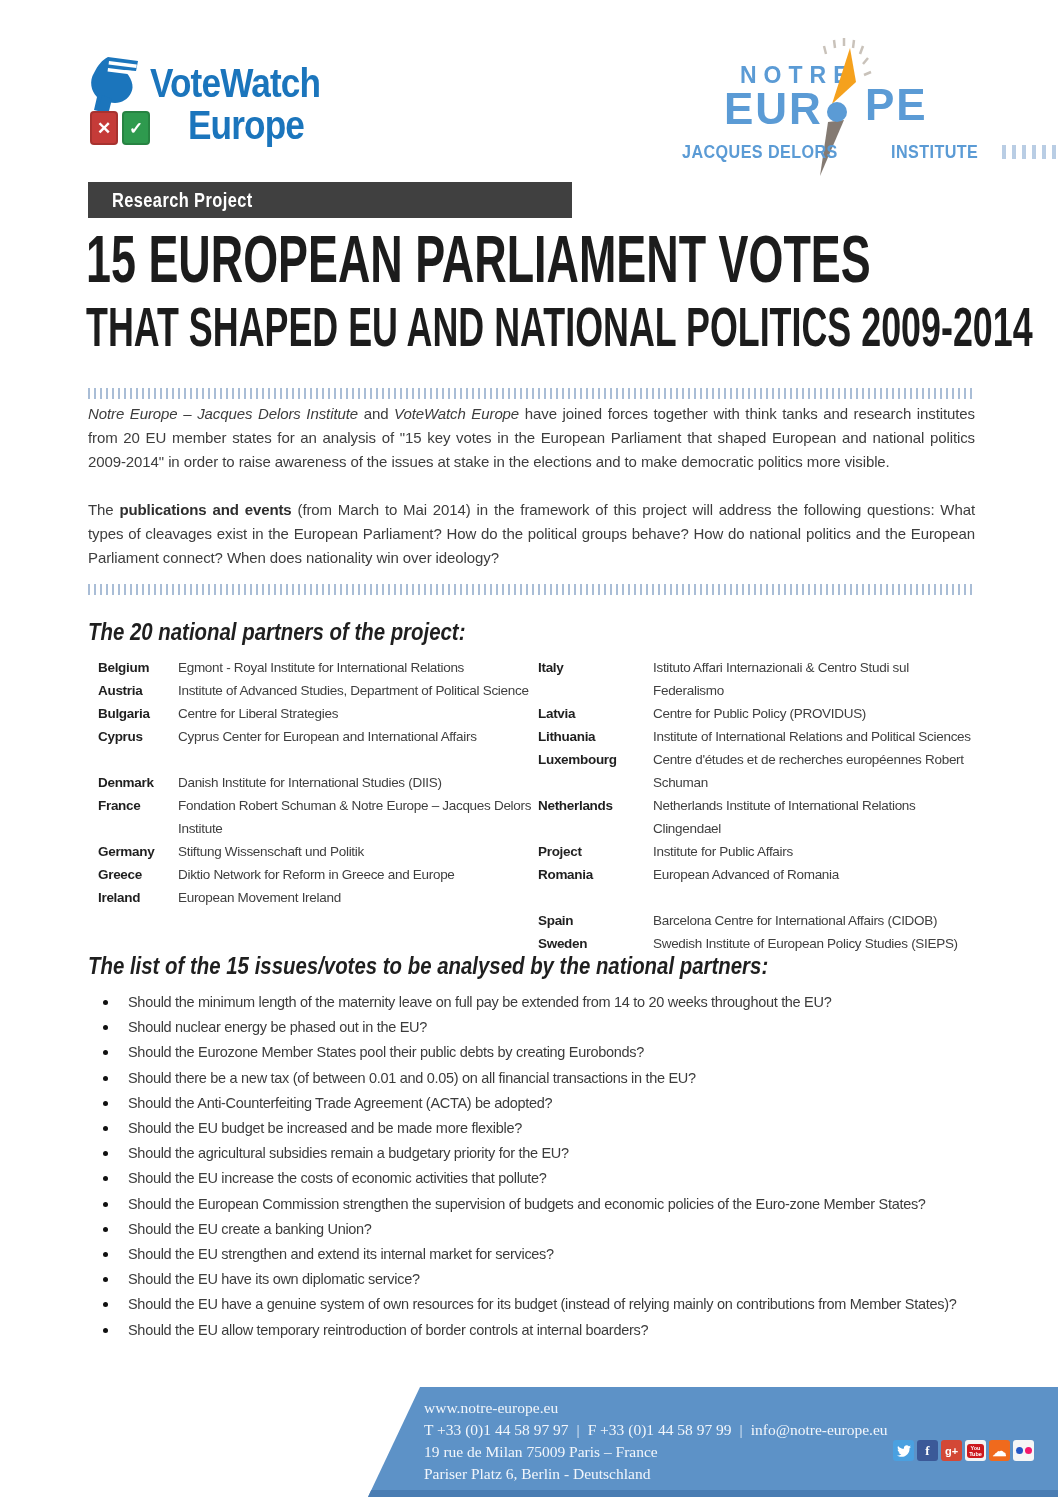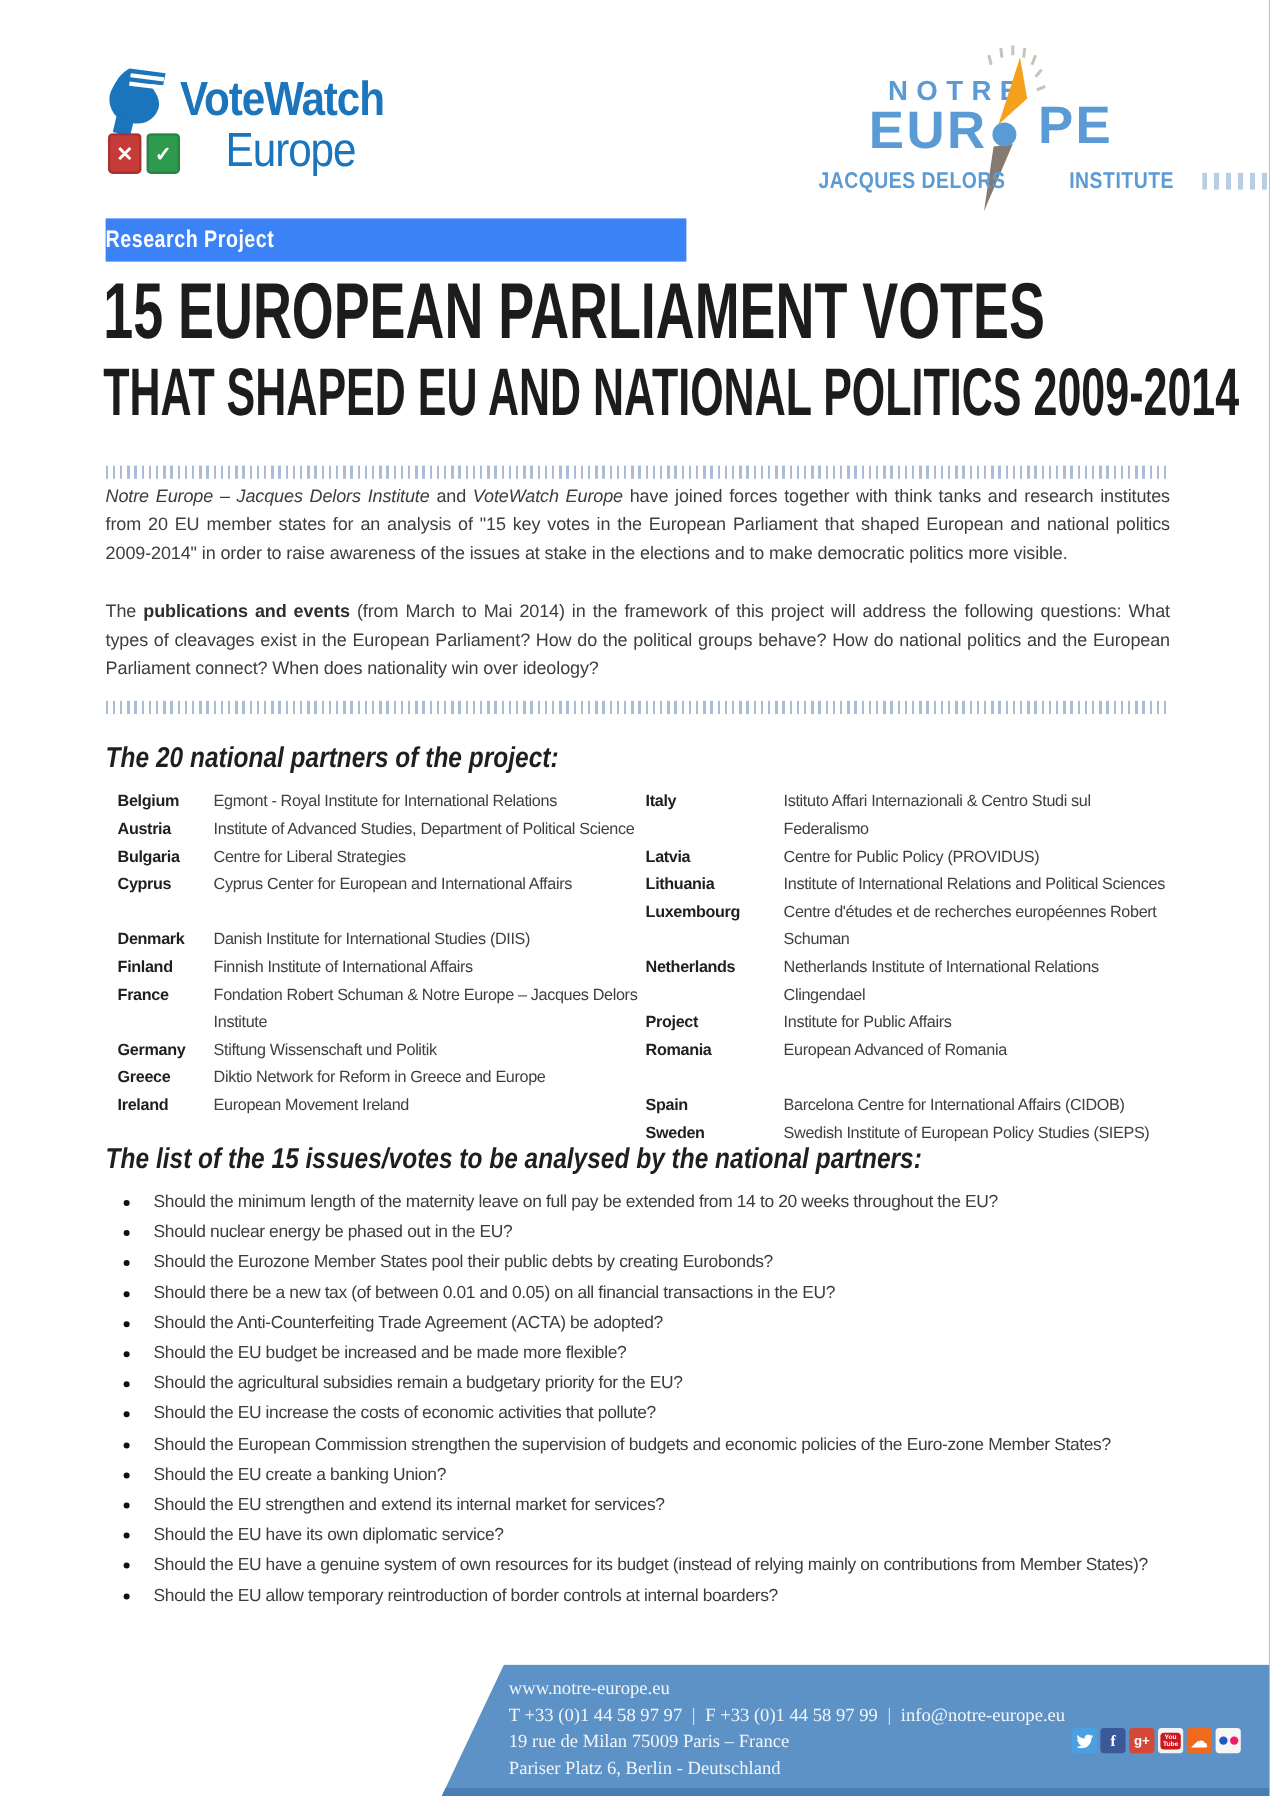--- a/index.html
+++ b/index.html
@@ -13,36 +13,36 @@
 
   
   .vw-logo { position:absolute; left:88px; top:55px; width:300px; height:95px; }
   .vw-hand { position:absolute; left:0; top:0; }
   .vw-boxes { position:absolute; left:2px; top:56px; display:flex; gap:4px; }
   .vw-box { width:28px; height:34px; border-radius:4px; display:flex; align-items:center; justify-content:center;
             color:#fff; font-weight:bold; font-size:17px; border:2px solid rgba(0,0,0,.15); }
   .vw-box-red { background:#c53b38; }
   .vw-box-green { background:#2e9a4e; }
   .vw-word1 { position:absolute; left:62px; top:6px; font-weight:bold; font-size:40px; color:#1b75bc; letter-spacing:-1px; }
-  .vw-word2 { position:absolute; left:100px; top:48px; font-weight:normal; font-size:40px; color:#1b75bc; letter-spacing:-1px; }
+  .vw-word2 { position:absolute; left:100px; top:48px; font-weight:bold; font-size:40px; color:#1b75bc; letter-spacing:-1px; }
 
   
   .ne-logo { position:absolute; right:66px; top:36px; width:310px; height:130px; color:#5b9bd5; }
   .ne-notre { position:absolute; left:58px; top:26px; font-weight:bold; font-size:23px; letter-spacing:7px; }
   .ne-eur  { position:absolute; left:42px; top:48px; font-weight:bold; font-size:44px; letter-spacing:2px; }
   .ne-pe   { position:absolute; left:183px; top:44px; font-weight:bold; font-size:44px; letter-spacing:2px; }
   .ne-needle { position:absolute; left:124px; top:-6px; }
   .ne-sub { position:absolute; left:0px; top:105px; font-weight:bold; font-size:19px; letter-spacing:0.5px; white-space:nowrap; }
   .ne-sub .gap { display:inline-block; width:26px; }
   .ne-tickbar { display:inline-block; vertical-align:-1px; width:78px; height:14px; margin-left:8px;
     background:repeating-linear-gradient(90deg,#b9cde4 0,#b9cde4 4px,transparent 4px,transparent 10px); }
 
   
-  .banner { position:absolute; left:88px; top:182px; width:484px; height:36px; background:#3b82f6;
-            display:flex; align-items:center; padding-left:0; }
+  .banner { position:absolute; left:88px; top:182px; width:484px; height:36px; background:#404040;
+            display:flex; align-items:center; padding-left:24px; }
   .banner span { color:#fff; font-weight:bold; font-size:20px; letter-spacing:0.5px; }
   .title1 { position:absolute; left:86px; top:226px; font-weight:bold; font-size:66px; color:#1c1c1c; line-height:1; }
   .title2 { position:absolute; left:86px; top:299px; font-weight:bold; font-size:56px; color:#1c1c1c; line-height:1; }
 
   
   .dotline { position:absolute; left:88px; width:887px; height:11px;
     background:repeating-linear-gradient(90deg,#a9bdd6 0,#a9bdd6 2px,transparent 2px,transparent 6px); }
   .dot1 { top:388px; } .dot2 { top:584px; }
 
   
@@ -182,24 +182,20 @@
       <div class="prow">
           <span class="country">Cyprus</span>
           <span class="inst">Cyprus Center for European and International Affairs</span>
         </div>
       <div class="prow-spacer"></div>
       <div class="prow">
           <span class="country">Denmark</span>
           <span class="inst">Danish Institute for International Studies (DIIS)</span>
         </div>
       <div class="prow">
-          <span class="country">Finland</span>
-          <span class="inst">Finnish Institute of International Affairs</span>
-        </div>
-      <div class="prow">
           <span class="country">France</span>
           <span class="inst">Fondation Robert Schuman &amp; Notre Europe – Jacques Delors Institute</span>
         </div>
       <div class="prow">
           <span class="country">Germany</span>
           <span class="inst">Stiftung Wissenschaft und Politik</span>
         </div>
       <div class="prow">
           <span class="country">Greece</span>
           <span class="inst">Diktio Network for Reform in Greece and Europe</span>

